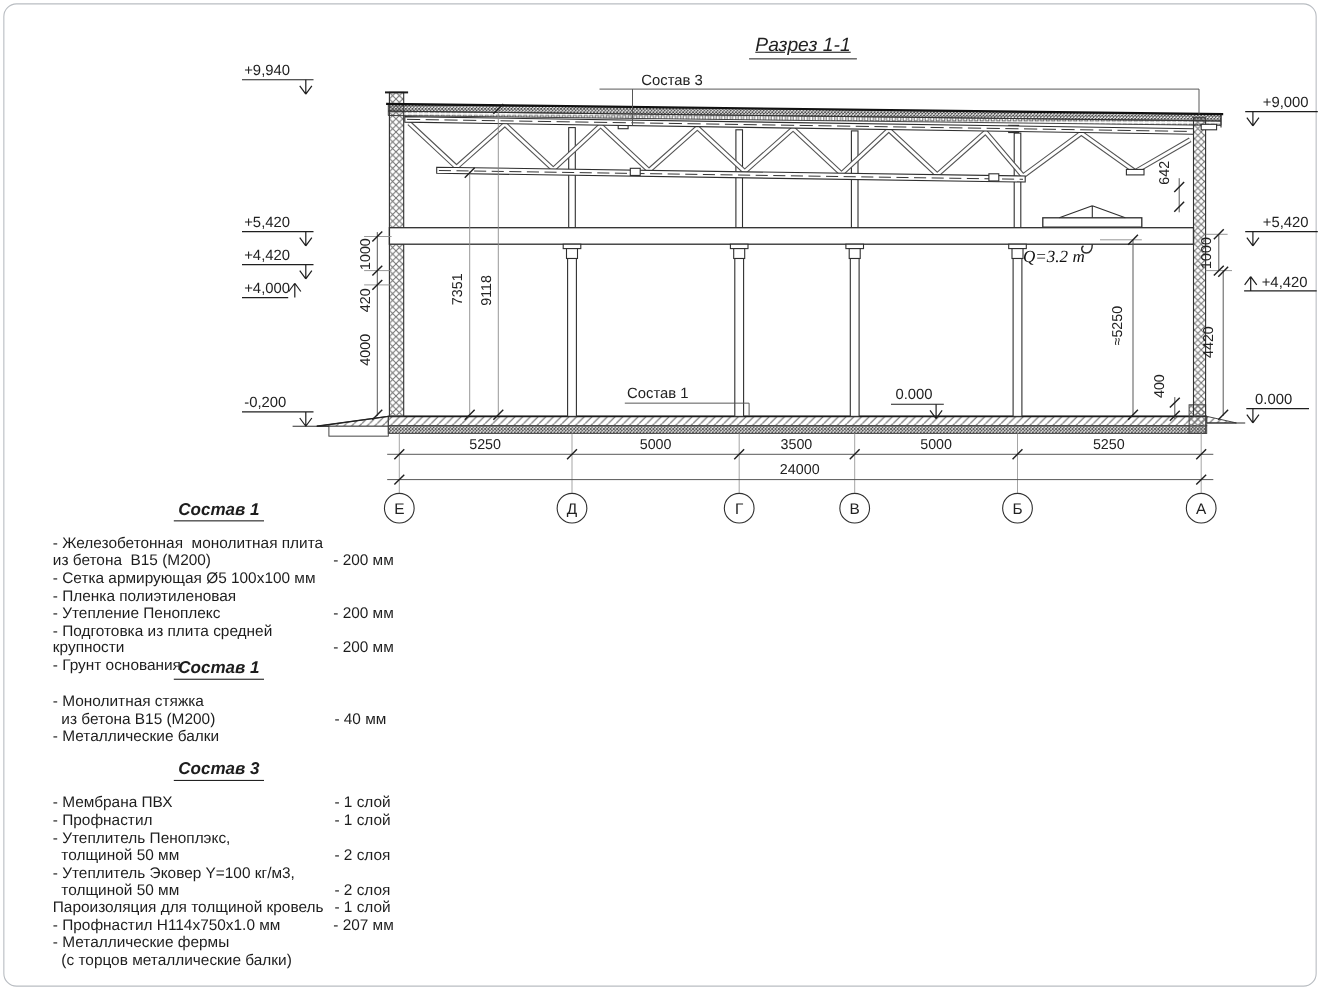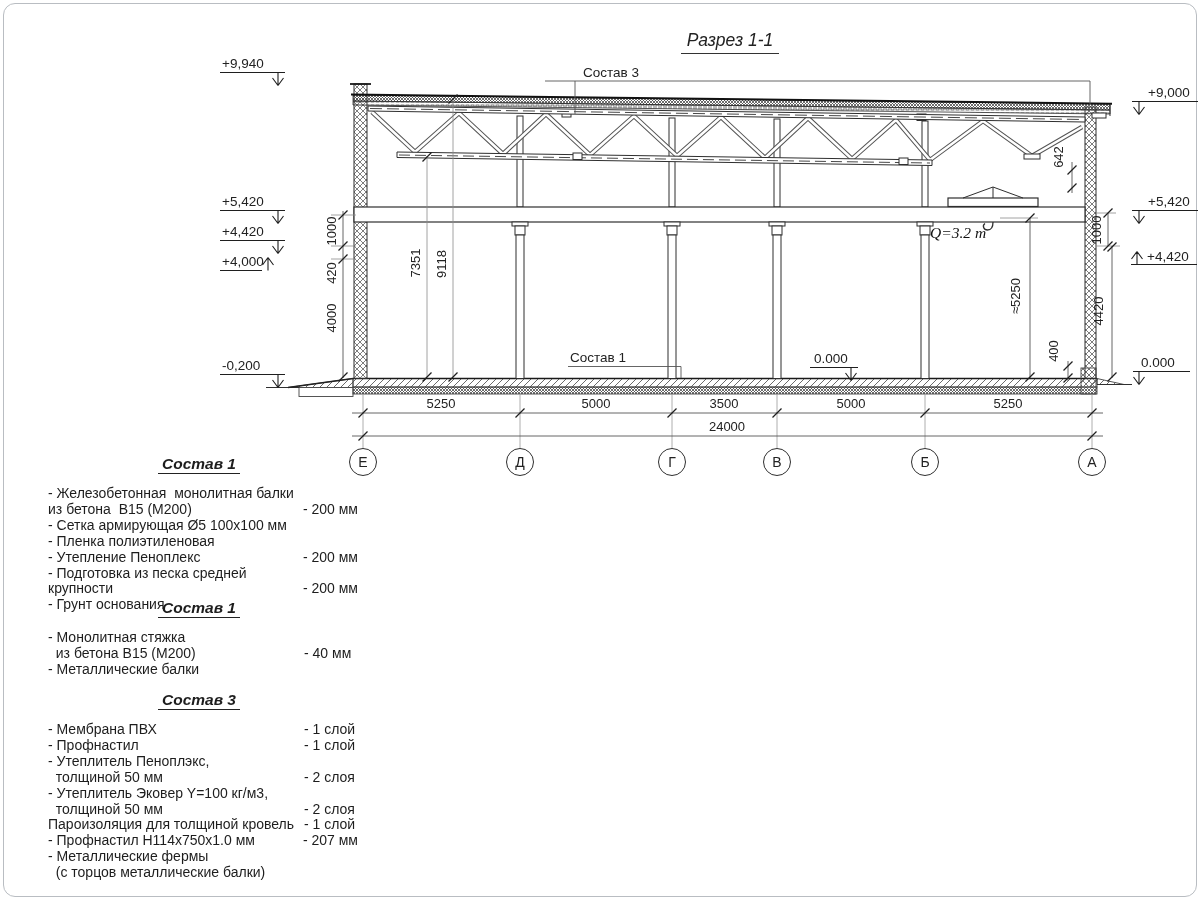--- a/index.html
+++ b/index.html
@@ -1,20 +1,20 @@
 <!DOCTYPE html>
 <html><head>
 <meta charset="utf-8">
 <style>
   html,body{margin:0;padding:0;background:#fff;width:1200px;height:900px;overflow:hidden;
     font-family:"Liberation Sans",sans-serif;color:#1d1d1d;}
   .page{position:absolute;inset:3px;border:1.5px solid #b9bdc2;border-radius:12px;background:#fff;}
   .title{position:absolute;left:640px;top:30px;width:180px;text-align:center;
     font-style:italic;font-size:17.5px;color:#222;}
-  .title span{display:inline-block;border-bottom:1.3px solid #333;padding:0 6px 2px 6px;}
+  .title span{display:inline-block;border-bottom:1.3px solid #333;padding:0 6px 2px 6px;text-decoration:underline;}
   svg{position:absolute;left:0;top:0;}
   svg text{font-family:"Liberation Sans",sans-serif;fill:#222;}
   .dt{font-size:13px;}
   .el{font-size:13.5px;}
   .ax{font-size:14px;text-anchor:middle;}
   .lb{font-size:13.5px;}
   .crn{font-family:"Liberation Serif",serif;font-style:italic;font-size:15.5px;fill:#111;}
   .ln{stroke:#2f2f2f;stroke-width:1;fill:none;}
   .thin{stroke:#8a8a8a;stroke-width:.8;fill:none;}
   .dim{stroke:#555;stroke-width:.9;fill:none;}
@@ -296,38 +296,38 @@
 
     <text class="el" x="814" y="363">0.000</text>
     <line x1="810" y1="367.5" x2="858" y2="367.5" class="esym"></line>
       <use href="#eDn" x="851" y="367.5" class="esym"></use>
   </g>
 </svg>
 
 <div class="complist" style="top:455px">
   <h3><span>Состав 1</span></h3>
   <div class="row">
-      <div class="nm">- Железобетонная  монолитная балки
+      <div class="nm">- Железобетонная  монолитная плита
 из бетона  В15 (М200)</div>
       <div class="val">- 200 мм</div>
     </div>
   <div class="row">
       <div class="nm">- Сетка армирующая Ø5 100х100 мм</div>
       <div class="val"></div>
     </div>
   <div class="row">
       <div class="nm">- Пленка полиэтиленовая</div>
       <div class="val"></div>
     </div>
   <div class="row">
       <div class="nm">- Утепление Пеноплекс</div>
       <div class="val">- 200 мм</div>
     </div>
   <div class="row">
-      <div class="nm">- Подготовка из песка средней  крупности</div>
+      <div class="nm">- Подготовка из плита средней  крупности</div>
       <div class="val">- 200 мм</div>
     </div>
   <div class="row">
       <div class="nm">- Грунт основания</div>
       <div class="val"></div>
     </div>
 </div>
 
 <div class="complist" style="top:599px">
   <h3><span>Состав 1</span></h3>

